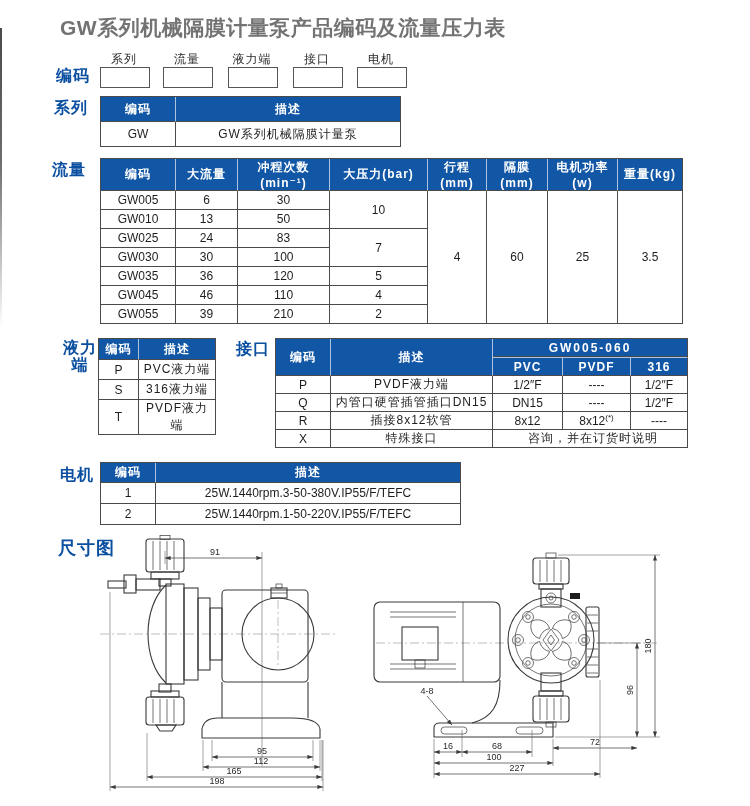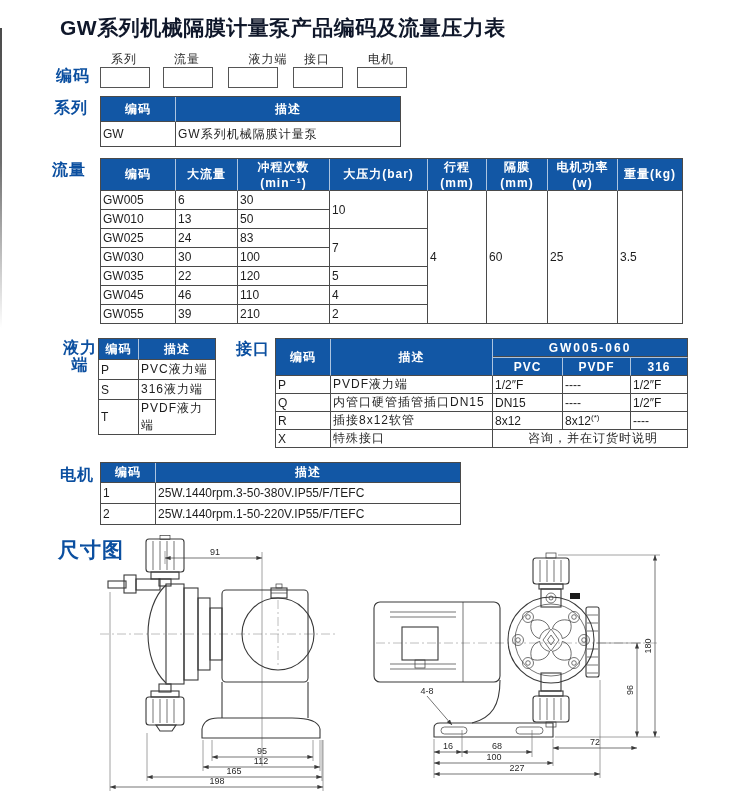--- a/index.html
+++ b/index.html
@@ -1,31 +1,31 @@
 <!DOCTYPE html>
 <html><head>
 <meta charset="utf-8">
 <style>
   html,body { margin:0; padding:0; background:#fff; }
   .page { position:relative; width:750px; height:806px; background:#ffffff;
           font-family:"Liberation Sans","DejaVu Sans",sans-serif; color:#1d1d1d; overflow:hidden; }
   .abs { position:absolute; }
-  .title { font-size:21px; font-weight:bold; color:#0f172a; letter-spacing:0.5px; }
+  .title { font-size:21px; font-weight:bold; color:#737373; letter-spacing:0.5px; }
   .sec-label { color:#0b4fa0; font-weight:bold; font-size:16px; letter-spacing:1px; }
   .small-label { font-size:12px; color:#2a2a2a; text-align:center; letter-spacing:1px; }
   .code-box { width:48px; height:19px; border:1px solid #555; background:#fff; }
   .edge-shadow { left:0; top:28px; width:2px; height:300px;
                  background:linear-gradient(#4a4a4a 0%, #6e6e6e 45%, rgba(110,110,110,0) 100%); }
   table { border-collapse:separate; border-spacing:0; table-layout:fixed;
           border-top:1px solid #4a4a4a; border-left:1px solid #4a4a4a; }
   th { background:#1257a5; color:#fff; font-weight:bold; font-size:12px;
        border-right:1px solid rgba(255,255,255,0.65); border-bottom:1px solid #4a4a4a;
        padding:0 2px; text-align:center; letter-spacing:1px; }
   th:last-child { border-right:1px solid #4a4a4a; }
-  td { background:#fff; font-size:12px; text-align:left; padding:0 2px;
+  td { background:#fff; font-size:12px; text-align:center; padding:0 2px;
        border-right:1px solid #4a4a4a; border-bottom:1px solid #4a4a4a; color:#1d1d1d; }
   .zh { letter-spacing:1px; }
   .tbl-flow th { height:29px; }
   .tbl-flow td { height:18px; }
   .tbl-series th { height:24px; } .tbl-series td { height:24px; }
   .tbl-hyd th { height:20px; } .tbl-hyd td { height:19px; }
   .tbl-if th { height:17px; } .tbl-if td { height:17px; }
   .tbl-motor th { height:19px; } .tbl-motor td { height:20px; }
   .cell-left { text-align:center; padding-left:8px; }
   sup.note { font-size:8px; }
@@ -40,21 +40,21 @@
 <body>
 
 <div class="page">
   <div class="abs edge-shadow"></div>
 
   <div class="abs title" style="left:60px; top:14px;">GW系列机械隔膜计量泵产品编码及流量压力表</div>
 
   <div class="abs sec-label" style="left:56px; top:66px;">编码</div>
   <div class="abs small-label" style="left:100px; top:51px; width:48px;">系列</div>
   <div class="abs small-label" style="left:163px; top:51px; width:48px;">流量</div>
-  <div class="abs small-label" style="left:244px; top:51px; width:48px;">液力端</div>
+  <div class="abs small-label" style="left:228px; top:51px; width:48px;">液力端</div>
   <div class="abs small-label" style="left:293px; top:51px; width:48px;">接口</div>
   <div class="abs small-label" style="left:357px; top:51px; width:48px;">电机</div>
   <div class="abs code-box" style="left:100px; top:67px;"></div>
   <div class="abs code-box" style="left:163px; top:67px;"></div>
   <div class="abs code-box" style="left:228px; top:67px;"></div>
   <div class="abs code-box" style="left:293px; top:67px;"></div>
   <div class="abs code-box" style="left:357px; top:67px;"></div>
 
   <div class="abs sec-label" style="left:54px; top:98px;">系列</div>
   <table class="abs tbl-series" style="left:100px; top:96px;">
@@ -122,21 +122,21 @@
         <td>83</td>
         <td rowspan="2">7</td>
       </tr>
       <tr>
         <td>GW030</td>
         <td>30</td>
         <td>100</td>
       </tr>
       <tr>
         <td>GW035</td>
-        <td>22</td>
+        <td>36</td>
         <td>120</td>
         <td>5</td>
       </tr>
       <tr>
         <td>GW045</td>
         <td>46</td>
         <td>110</td>
         <td>4</td>
       </tr>
       <tr>
@@ -247,21 +247,21 @@
         <td>1</td>
         <td>25W.1440rpm.3-50-380V.IP55/F/TEFC</td>
       </tr>
       <tr>
         <td>2</td>
         <td>25W.1440rpm.1-50-220V.IP55/F/TEFC</td>
       </tr>
     </tbody>
   </table>
 
-  <div class="abs sec-label" style="left:58px; top:536px; font-size:21px;">尺寸图</div>
+  <div class="abs sec-label" style="left:58px; top:536px; font-size:18px;">尺寸图</div>
 
   <svg class="abs" style="left:95px; top:535px;" width="245" height="260" viewBox="95 535 245 260">
     <defs>
       <marker id="ar1" markerWidth="9" markerHeight="8" refX="8" refY="3" orient="auto-start-reverse">
         <path d="M0,0 L8,3 L0,6 Z" fill="#3a3a3a"></path>
       </marker>
     </defs>
     <g>
 
       <line class="cl" x1="100" y1="634" x2="336" y2="634"></line>

